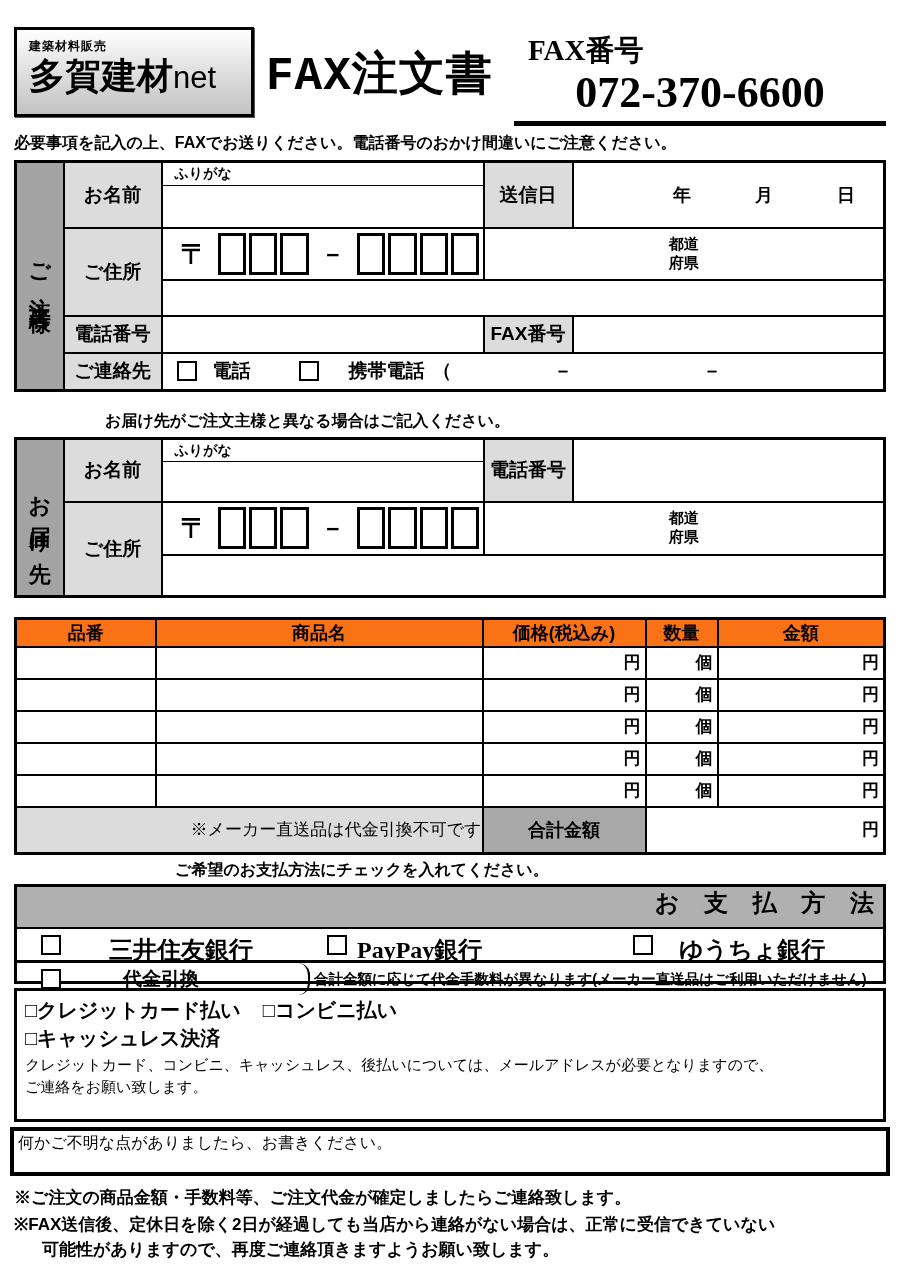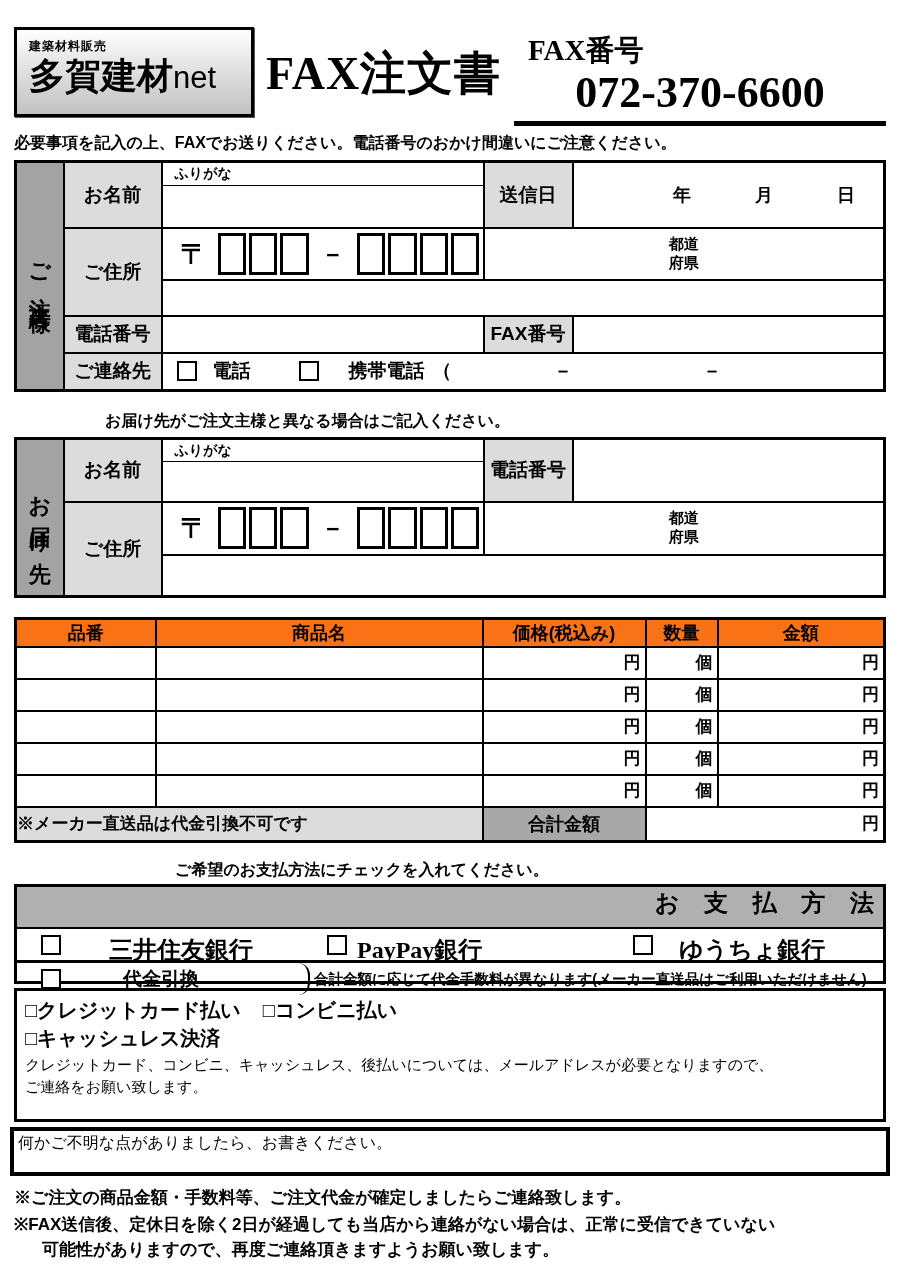--- a/index.html
+++ b/index.html
@@ -8,21 +8,21 @@
   .page { position:relative; width:900px; height:1264px; background:#fff; overflow:hidden; }
 
   
   .header { position:absolute; top:27px; left:14px; width:872px; height:92px; }
   .logo { position:absolute; left:0; top:0; width:240px; height:90px;
           border:3px solid #000; background:linear-gradient(180deg,#ffffff 0%,#e8e8e8 35%,#c2c2c2 100%);
           padding:8px 0 0 12px; box-shadow:1px 1px 0 #555; }
   .logo-top { font-size:12px; font-weight:bold; letter-spacing:1px; }
   .logo-main { font-size:36px; font-weight:bold; line-height:1.15; }
   .logo-suffix { font-size:31px; font-weight:normal; }
-  .title { position:absolute; left:252px; top:16px; font-family:Liberation Serif, serif;
+  .title { position:absolute; left:252px; top:16px; font-family:Liberation Mono, monospace;
            font-weight:bold; font-size:46px; letter-spacing:1px; }
   .faxblock { position:absolute; left:500px; top:4px; width:372px; }
   .fax-label { font-family:"Liberation Serif", serif; font-weight:bold; font-size:29px; padding-left:14px; }
   .fax-number { font-family:"Liberation Serif", serif; font-weight:bold; font-size:44px;
                 text-align:center; line-height:1.0; border-bottom:5px solid #000; padding-bottom:6px; }
 
   .instruction { position:absolute; top:133px; left:14px; font-size:16px; font-weight:bold; }
 
   
   table { border-collapse:collapse; table-layout:fixed; }
@@ -49,21 +49,21 @@
 
   .contact-row { display:flex; align-items:center; padding-left:14px; font-size:19px; font-weight:bold; }
 
   
   .caption { position:absolute; font-size:16px; font-weight:bold; }
 
   
   .ptable th { background:#f97316; font-size:18px; font-weight:bold; height:28px; }
   .ptable td.cell { height:32px; background:#fff; }
   .unit { text-align:right; padding-right:4px; font-size:17px; font-weight:bold; }
-  .pnote { background:#dcdcdc; text-align:left; font-size:17px; font-weight:bold; height:35px; }
+  .pnote { background:#dcdcdc; text-align:right; font-size:17px; font-weight:normal; height:47px; }
   .ptotal { background:#a8a8a8; text-align:center; font-size:18px; font-weight:bold; }
 
   
   .paybox { position:absolute; left:14px; width:872px; border:3px solid #000; }
   .pay-head { height:42px; background:#b0b0b0; border-bottom:2px solid #000; text-align:right;
               font-size:24px; font-weight:bold; letter-spacing:9px; line-height:31px; }
   .pay-row1 { position:relative; height:34px; border-bottom:3px solid #000; }
   .pay-row1 .cb { position:absolute; top:6px; }
   .pay-row1 .optlbl { position:absolute; top:5px; font-size:24px; font-weight:bold; }
   .serifopt { font-family:"Liberation Serif", serif; }

